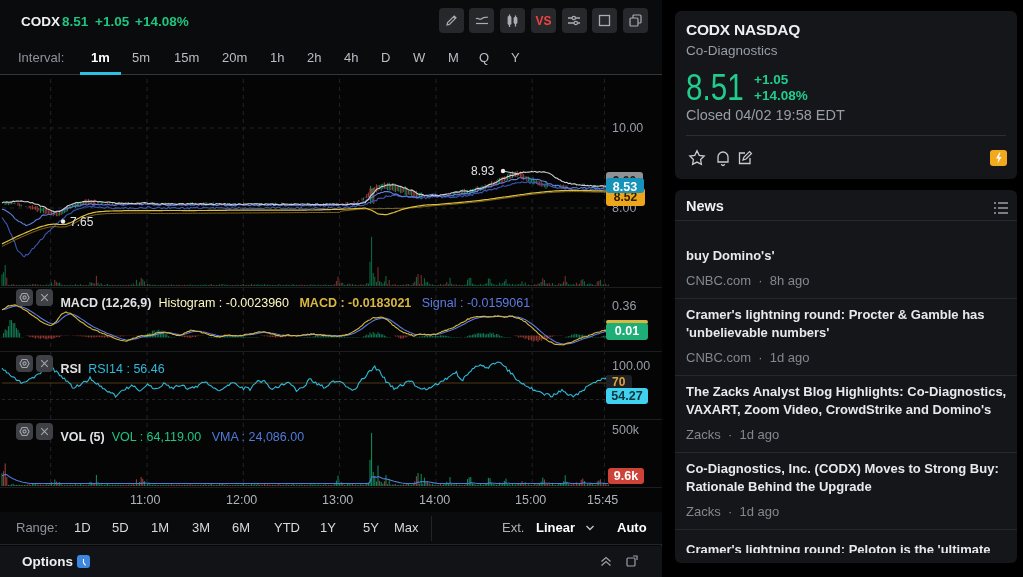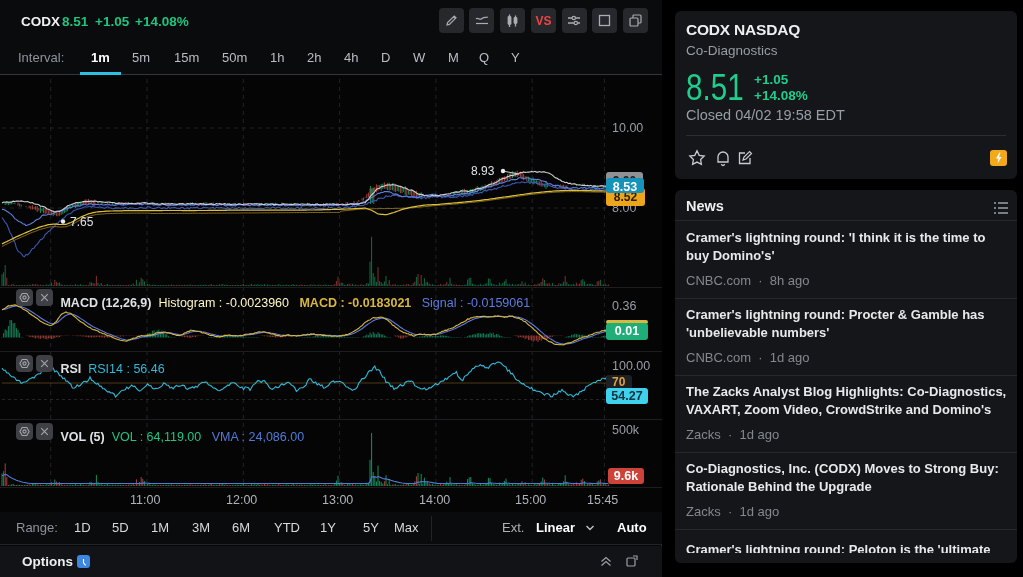--- a/index.html
+++ b/index.html
@@ -69,21 +69,21 @@
           <rect x="2" y="5" width="8" height="8" rx="1" stroke="#a9acb2" stroke-width="1.2" fill="none"></rect>
           <path d="M5 5 V3 A1 1 0 0 1 6 2 H12 A1 1 0 0 1 13 3 V9 A1 1 0 0 1 12 10 H10" stroke="#a9acb2" stroke-width="1.2" fill="none"></path>
         </svg>
       </div>
  </div>
  <div id="introw">
   <span class="iv" style="left:18px;color:#8d939c">Interval:</span>
   <span class="iv" style="left:91px;color:#fff;font-weight:bold">1m</span>
   <span class="iv" style="left:132px">5m</span>
   <span class="iv" style="left:174px">15m</span>
-  <span class="iv" style="left:222px">50m</span>
+  <span class="iv" style="left:222px">20m</span>
   <span class="iv" style="left:270px">1h</span>
   <span class="iv" style="left:307px">2h</span>
   <span class="iv" style="left:344px">4h</span>
   <span class="iv" style="left:381px">D</span>
   <span class="iv" style="left:413px">W</span>
   <span class="iv" style="left:448px">M</span>
   <span class="iv" style="left:479px">Q</span>
   <span class="iv" style="left:511px">Y</span>
   <div class="abs" style="left:80px;top:30px;width:41px;height:3px;background:#2ac1e4"></div>
  </div>
@@ -223,21 +223,20 @@
           <path d="M9.5 2.5 L6 8.5 H8.5 L7.5 13.5 L11.5 7 H9 L10.5 2.5 Z" fill="#fff"></path>
         </svg></div>
  </div>
  <div class="card" style="top:190px;height:373px;overflow:hidden">
   <div class="abs" style="left:11px;top:8px;font-size:14.5px;font-weight:bold;color:#edeff1">News</div>
   <svg class="abs" style="left:318px;top:11px" width="16" height="14" viewBox="0 0 16 14">
         <path d="M1 2 H3 M5 2 H15 M1 7 H3 M5 7 H15 M1 12 H3 M5 12 H15" stroke="#9aa0a8" stroke-width="1.6"></path>
       </svg>
   <div class="ndv" style="top:30px"></div>
   <div style="position:absolute;left:0;top:0;width:342px;height:363px;overflow:hidden">
-        <div class="nt" style="top:40px">Cramer's lightning round: 'I think it is the time to</div>
         <div class="nt" style="top:58px">buy Domino's'</div>
         <div class="nm" style="top:83px">CNBC.com&nbsp; · &nbsp;8h ago</div>
         <div class="ndv" style="top:108px"></div>
         <div class="nt" style="top:117px">Cramer's lightning round: Procter &amp; Gamble has</div>
         <div class="nt" style="top:135px">'unbelievable numbers'</div>
         <div class="nm" style="top:160px">CNBC.com&nbsp; · &nbsp;1d ago</div>
         <div class="ndv" style="top:185px"></div>
         <div class="nt" style="top:212px">VAXART, Zoom Video, CrowdStrike and Domino's</div>
         <div class="nt" style="top:194px">The Zacks Analyst Blog Highlights: Co-Diagnostics,</div>
         <div class="nm" style="top:237px">Zacks&nbsp; · &nbsp;1d ago</div>

